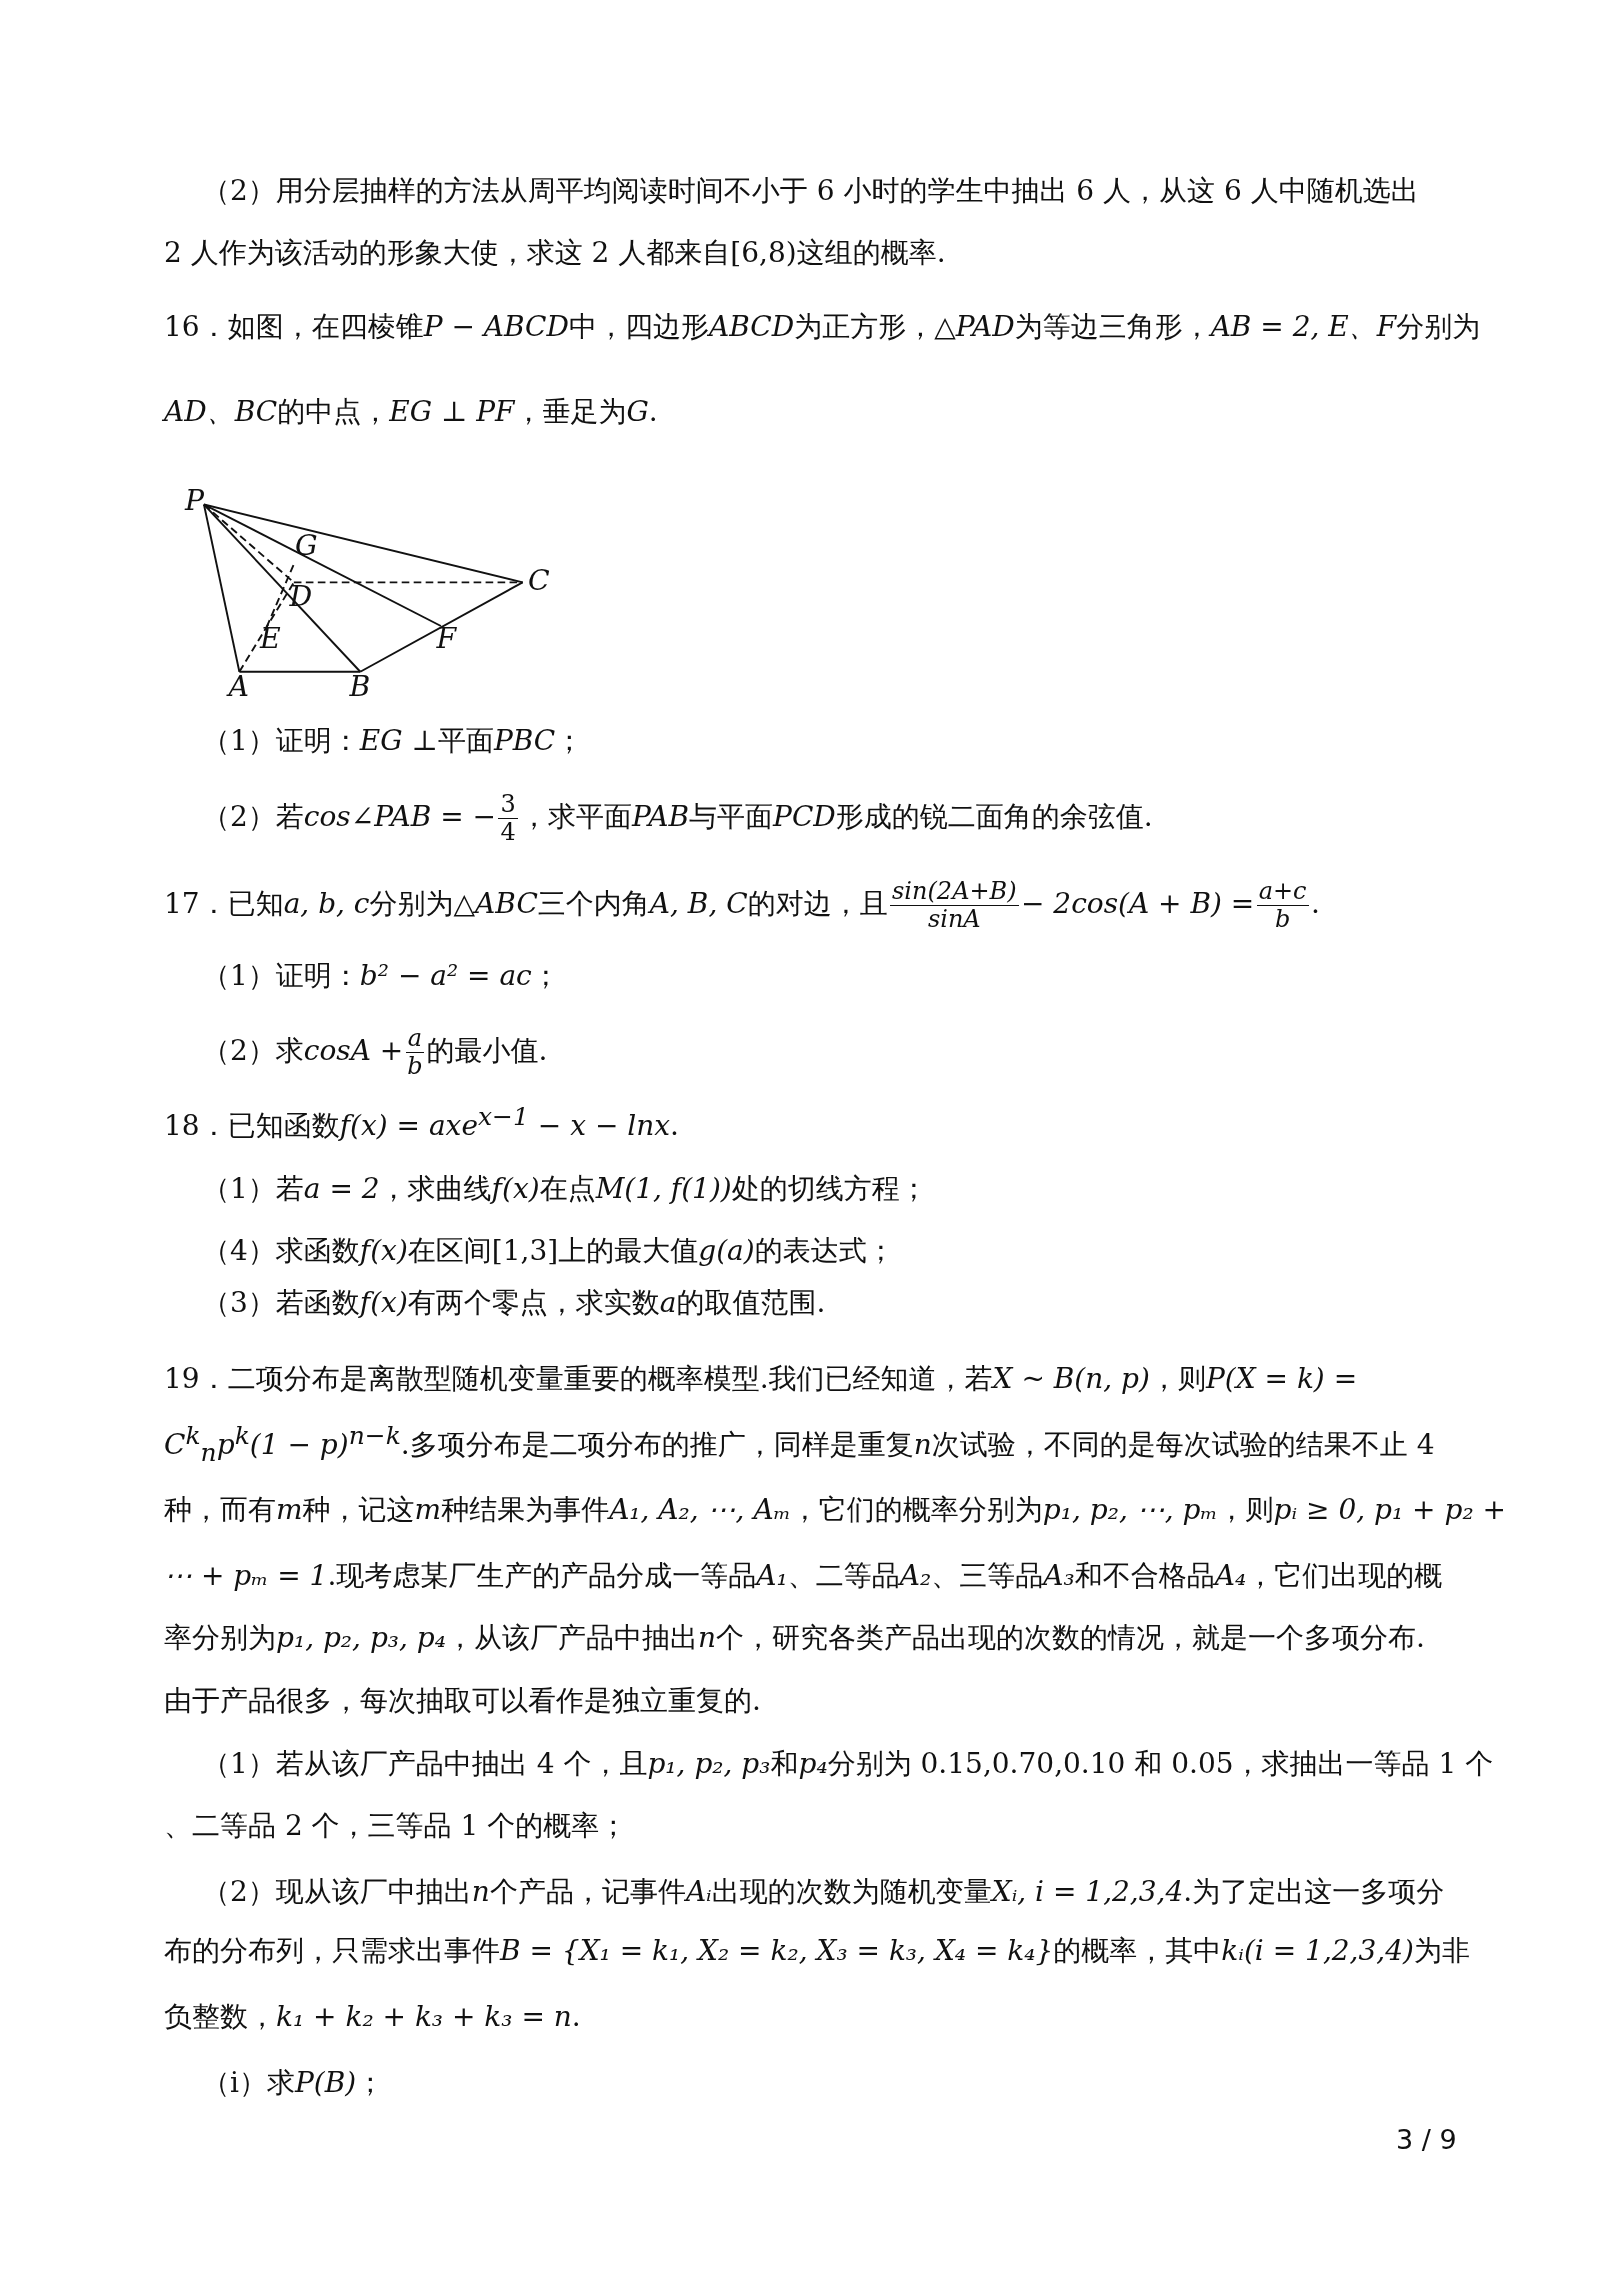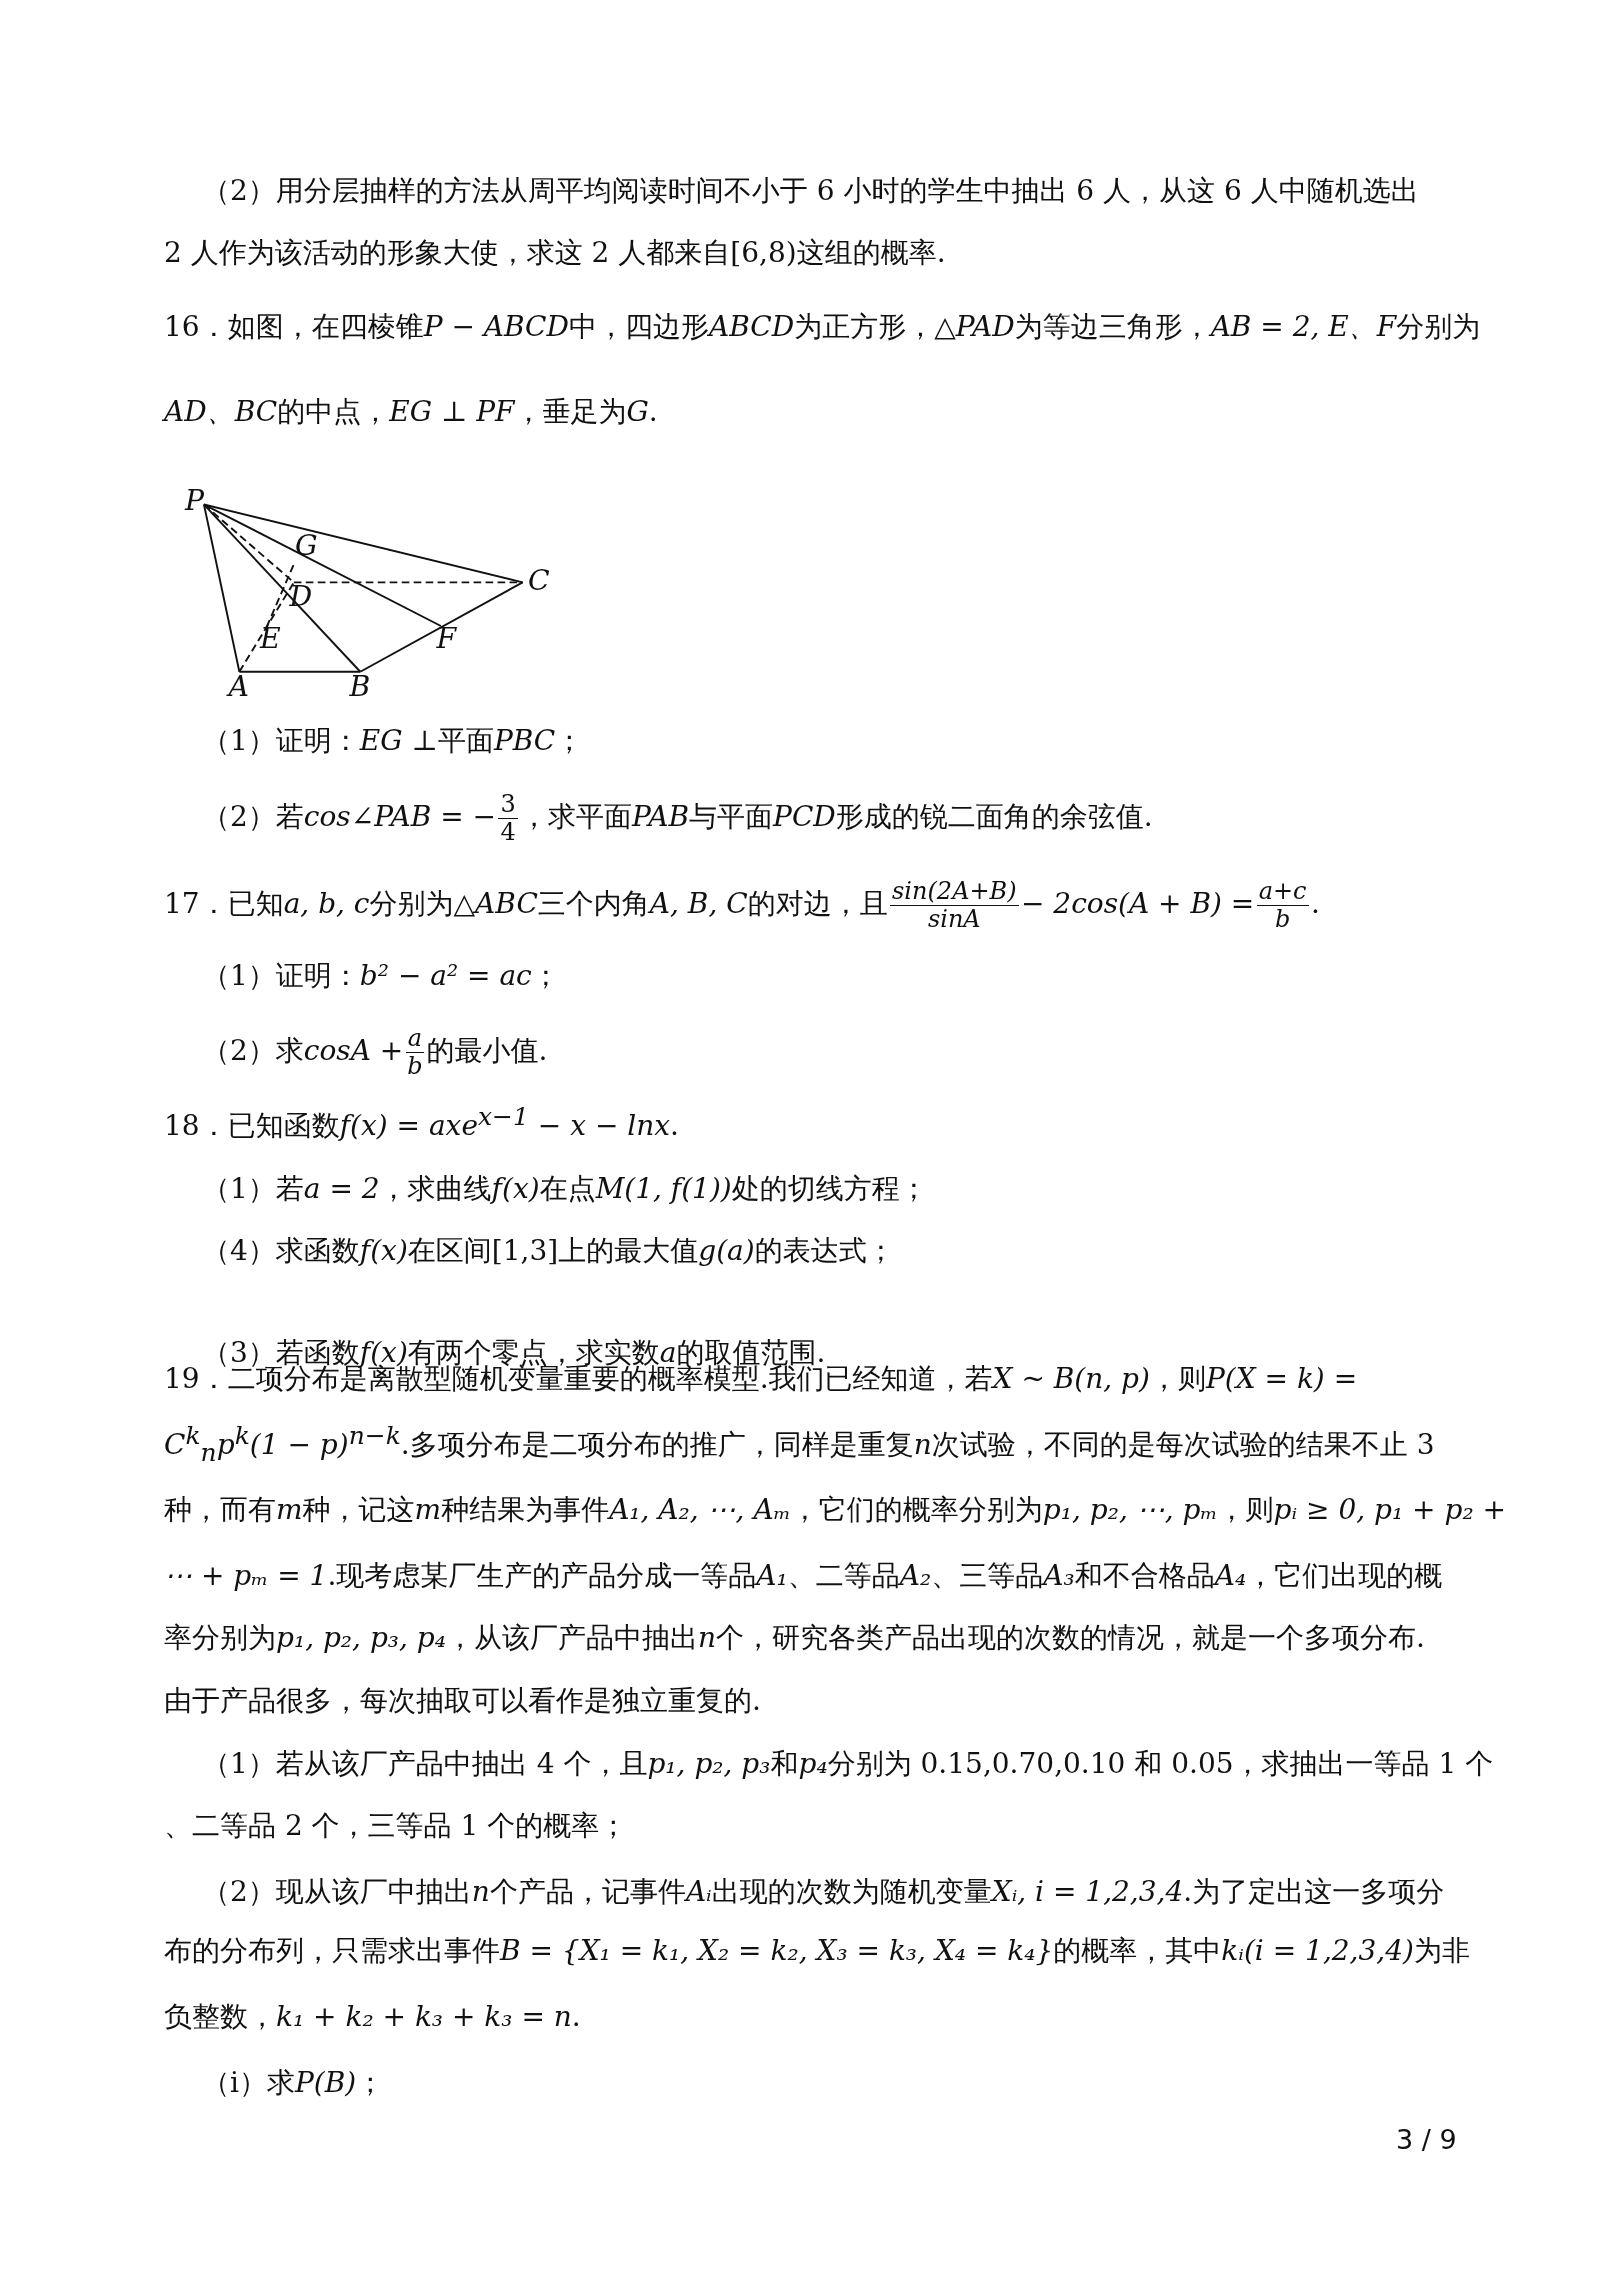--- a/index.html
+++ b/index.html
@@ -76,29 +76,29 @@
 
 <div class="line ind0" style="top:1107px">
   <span>18．</span><span>已知函数</span><span class="m">f(x) = axe</span><sup class="m">x−1</sup><span class="m"> − x − lnx</span><span>.</span>
 </div>
 <div class="line ind1" style="top:1170px">
   <span>（1）若</span><span class="m">a = 2</span><span>，求曲线</span><span class="m">f(x)</span><span>在点</span><span class="m">M(1, f(1))</span><span>处的切线方程；</span>
 </div>
 <div class="line ind1" style="top:1232px">
   <span>（4）求函数</span><span class="m">f(x)</span><span>在区间[1,3]上的最大值</span><span class="m">g(a)</span><span>的表达式；</span>
 </div>
-<div class="line ind1" style="top:1334px">
+<div class="line ind1" style="top:1284px">
   <span>（3）若函数</span><span class="m">f(x)</span><span>有两个零点，求实数</span><span class="m">a</span><span>的取值范围.</span>
 </div>
 
 <div class="line ind0" style="top:1360px">
   <span>19．</span><span>二项分布是离散型随机变量重要的概率模型.我们已经知道，若</span><span class="m">X ~ B(n, p)</span><span>，则</span><span class="m">P(X = k) =</span>
 </div>
 <div class="line ind0" style="top:1426px">
-  <span class="m">C</span><sup class="m">k</sup><sub class="m">n</sub><span class="m">p</span><sup class="m">k</sup><span class="m">(1 − p)</span><sup class="m">n−k</sup><span>.多项分布是二项分布的推广，同样是重复</span><span class="m">n</span><span>次试验，不同的是每次试验的结果不止 3</span>
+  <span class="m">C</span><sup class="m">k</sup><sub class="m">n</sub><span class="m">p</span><sup class="m">k</sup><span class="m">(1 − p)</span><sup class="m">n−k</sup><span>.多项分布是二项分布的推广，同样是重复</span><span class="m">n</span><span>次试验，不同的是每次试验的结果不止 4</span>
 </div>
 <div class="line ind0" style="top:1491px">
   <span>种，而有</span><span class="m">m</span><span>种，记这</span><span class="m">m</span><span>种结果为事件</span><span class="m">A₁, A₂, ⋯, Aₘ</span><span>，它们的概率分别为</span><span class="m">p₁, p₂, ⋯, pₘ</span><span>，则</span><span class="m">pᵢ ≥ 0, p₁ + p₂ +</span>
 </div>
 <div class="line ind0" style="top:1557px">
   <span class="m">⋯ + pₘ = 1</span><span>.现考虑某厂生产的产品分成一等品</span><span class="m">A₁</span><span>、二等品</span><span class="m">A₂</span><span>、三等品</span><span class="m">A₃</span><span>和不合格品</span><span class="m">A₄</span><span>，它们出现的概</span>
 </div>
 <div class="line ind0" style="top:1619px">
   <span>率分别为</span><span class="m">p₁, p₂, p₃, p₄</span><span>，从该厂产品中抽出</span><span class="m">n</span><span>个，研究各类产品出现的次数的情况，就是一个多项分布.</span>
 </div>

